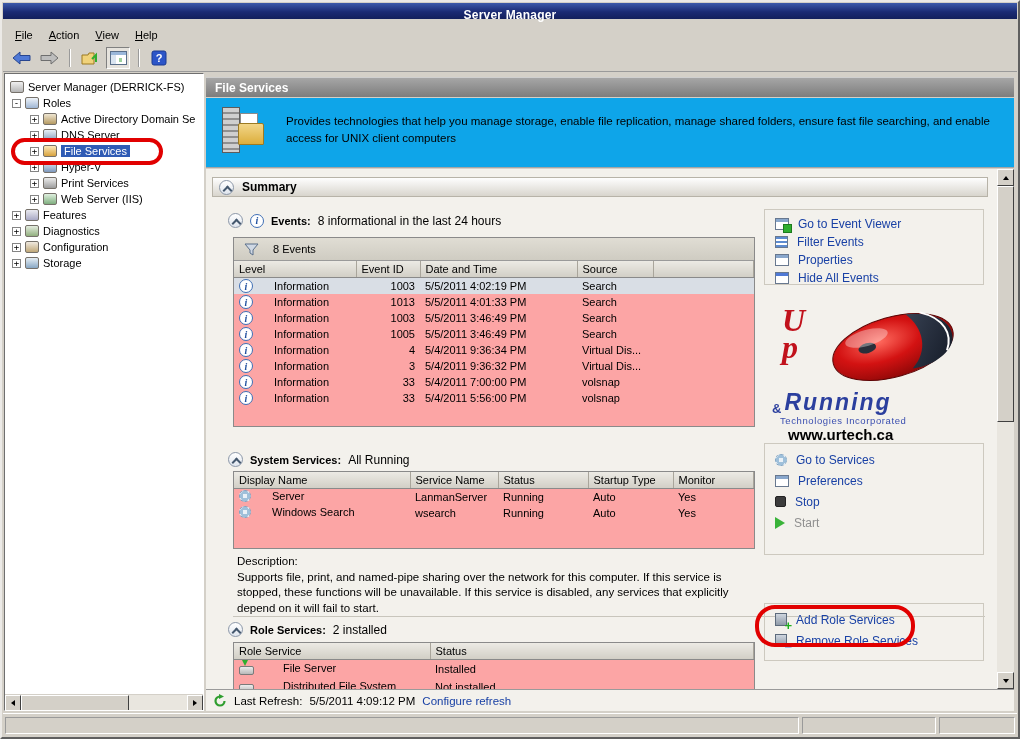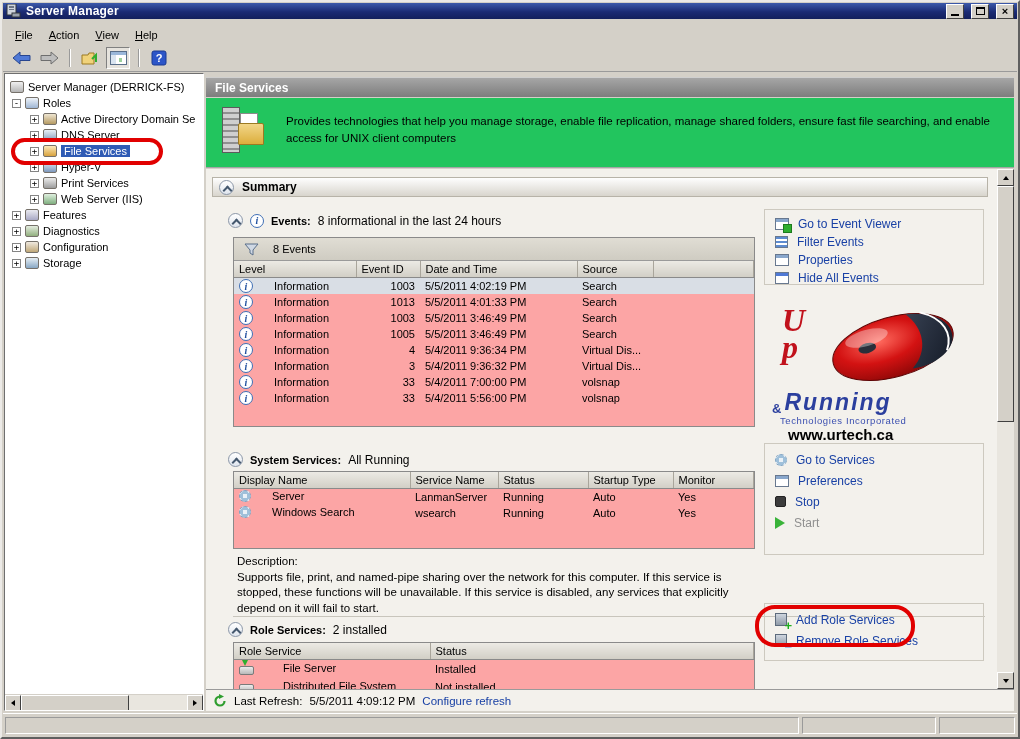--- a/index.html
+++ b/index.html
@@ -4,21 +4,21 @@
 <style>
   html,body{margin:0;padding:0;background:#9a9a9a;}
   *{box-sizing:border-box;}
   .window{position:relative;width:1020px;height:739px;background:#d4d0c8;
     font-family:"Liberation Sans",sans-serif;font-size:11px;color:#000;
     border:2px solid;border-color:#eceae7 #5f5f5f #5f5f5f #eceae7;overflow:hidden;}
 
   
   .titlebar{position:absolute;left:1px;top:1px;right:1px;height:16px;
     background:linear-gradient(180deg,#3d5aab 0%,#1b2b74 55%,#13205c 100%);
-    display:flex;align-items:center;gap:5px;padding:0 3px;}
+    display:flex;align-items:center;gap:5px;padding:0 3px;flex-direction:column;}
   .title-text{color:#fff;font-weight:bold;font-size:12px;flex:1;letter-spacing:.2px;}
   .tb-btn{width:18px;height:15px;background:#d4d0c8;border:1px solid;border-color:#fff #404040 #404040 #fff;
     display:flex;align-items:center;justify-content:center;margin-left:2px;}
   .g-min{width:8px;height:2px;background:#000;margin-top:8px;}
   .g-max{width:9px;height:8px;border:1px solid #000;border-top-width:2px;}
   .g-close{font-weight:bold;font-size:11px;line-height:10px;}
   .menubar{position:absolute;left:1px;top:22px;right:1px;height:21px;display:flex;align-items:center;
     padding-left:4px;background:#d4d0c8;}
   .menu-item{padding:3px 8px;}
   .menu-item::first-letter{text-decoration:underline;}
@@ -59,21 +59,21 @@
   .tri-l{width:0;height:0;border-top:3px solid transparent;border-bottom:3px solid transparent;border-right:4px solid #000;}
   .tri-r{width:0;height:0;border-top:3px solid transparent;border-bottom:3px solid transparent;border-left:4px solid #000;}
   .tri-u{width:0;height:0;border-left:3px solid transparent;border-right:3px solid transparent;border-bottom:4px solid #000;}
   .tri-d{width:0;height:0;border-left:3px solid transparent;border-right:3px solid transparent;border-top:4px solid #000;}
 
   
   .content{position:absolute;left:204px;top:71px;right:4px;bottom:26px;}
   .page-hdr{position:absolute;left:0;top:4px;right:0;height:20px;
     background:linear-gradient(180deg,#a6a6a6,#7d7d7d);color:#fff;font-weight:bold;font-size:12px;
     display:flex;align-items:center;padding-left:9px;border-top:1px solid #cfcfcf;}
-  .desc-panel{position:absolute;left:0;top:25px;right:0;height:70px;background:#22c55e;
+  .desc-panel{position:absolute;left:0;top:25px;right:0;height:70px;background:#0ea5e9;
     border-bottom:1px solid #a5a5a5;display:flex;gap:16px;padding:9px 14px;}
   .desc-text{font-size:11.5px;line-height:1.5;padding-top:6px;}
   .sf-icon{width:50px;height:50px;position:relative;flex:none;}
   .sf-tower{position:absolute;left:2px;top:0;width:18px;height:46px;border:1px solid #5c5c5c;
     background:repeating-linear-gradient(180deg,#cfcfcf 0 4px,#8f8f8f 4px 6px);}
   .sf-paper{position:absolute;left:20px;top:6px;width:18px;height:20px;background:#fff;border:1px solid #8a8a8a;}
   .sf-folder{position:absolute;left:18px;top:16px;width:26px;height:22px;background:linear-gradient(#f2d689,#dcae3c);
     border:1px solid #9c7a22;border-radius:2px 2px 1px 1px;}
 
   .scroll-area{position:absolute;left:0;top:96px;right:0;bottom:22px;background:#f3f1ec;overflow:hidden;}

